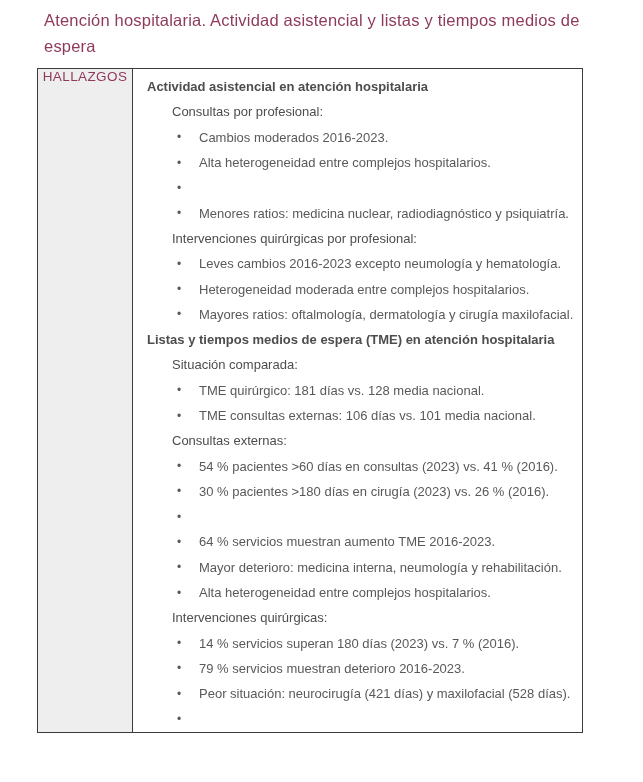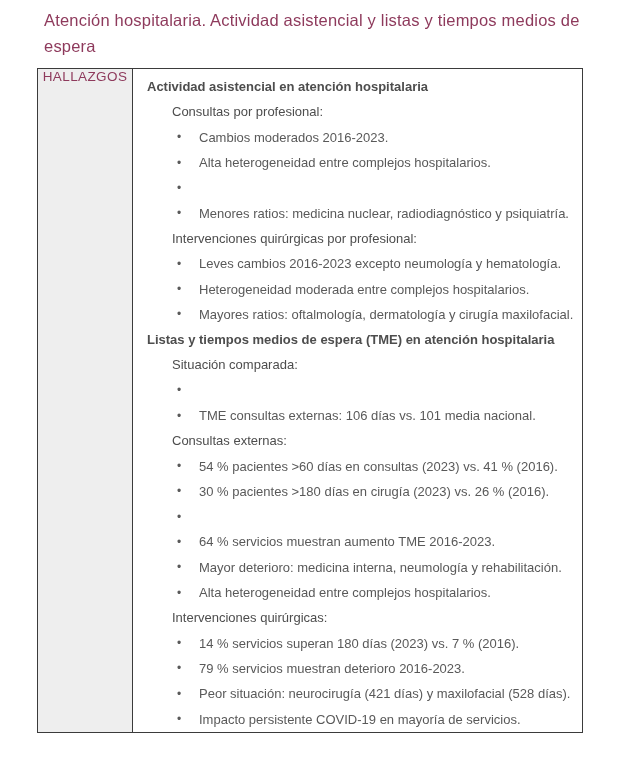--- a/index.html
+++ b/index.html
@@ -126,20 +126,21 @@
           <span>Heterogeneidad moderada entre complejos hospitalarios.</span>
         </div>
         <div class="line bullet">
           <span class="dot">•</span>
           <span>Mayores ratios: oftalmología, dermatología y cirugía maxilofacial.</span>
         </div>
         <div class="line h1">Listas y tiempos medios de espera (TME) en atención hospitalaria</div>
         <div class="line h2">Situación comparada:</div>
         <div class="line bullet">
           <span class="dot">•</span>
+          <span>TME quirúrgico: 181 días vs. 128 media nacional.</span>
         </div>
         <div class="line bullet">
           <span class="dot">•</span>
           <span>TME consultas externas: 106 días vs. 101 media nacional.</span>
         </div>
         <div class="line h2">Consultas externas:</div>
         <div class="line bullet">
           <span class="dot">•</span>
           <span>54 % pacientes &gt;60 días en consultas (2023) vs. 41 % (2016).</span>
         </div>
@@ -170,17 +171,16 @@
         <div class="line bullet">
           <span class="dot">•</span>
           <span>79 % servicios muestran deterioro 2016-2023.</span>
         </div>
         <div class="line bullet">
           <span class="dot">•</span>
           <span>Peor situación: neurocirugía (421 días) y maxilofacial (528 días).</span>
         </div>
         <div class="line bullet">
           <span class="dot">•</span>
-          <span>Impacto persistente COVID-19 en mayoría de servicios.</span>
         </div>
       </div>
   </div>
 </div>
 
 </body></html>

